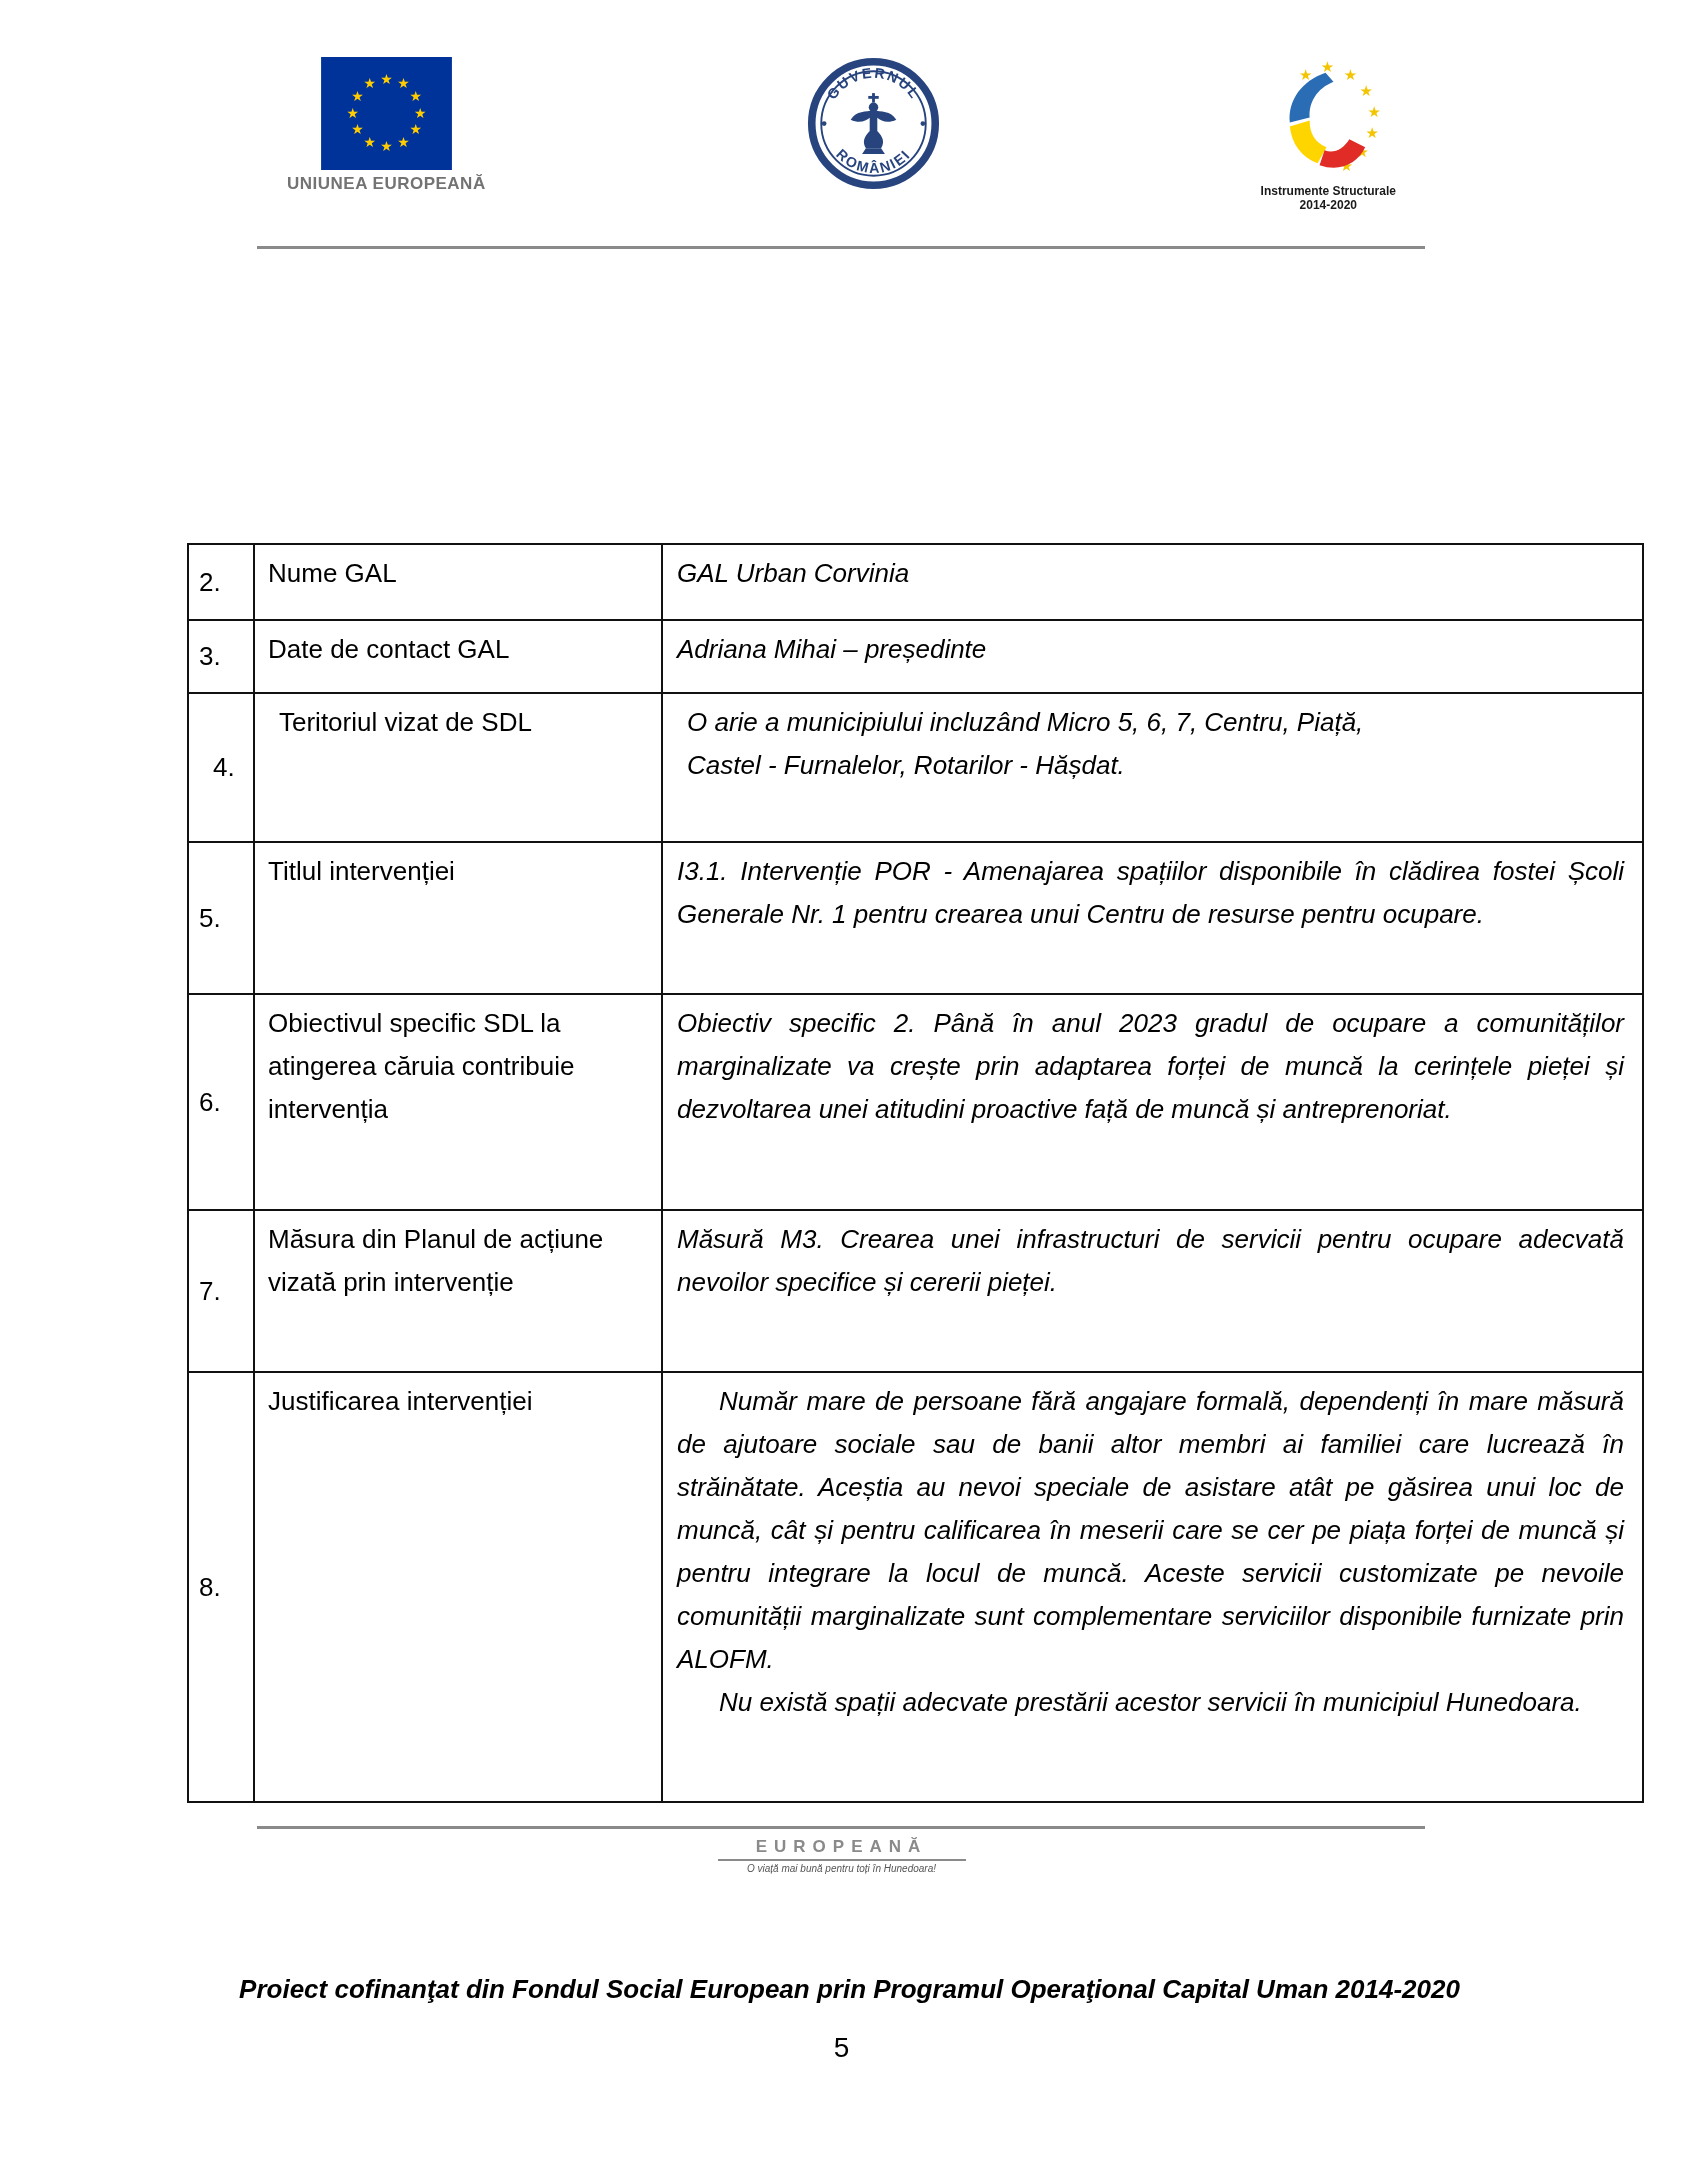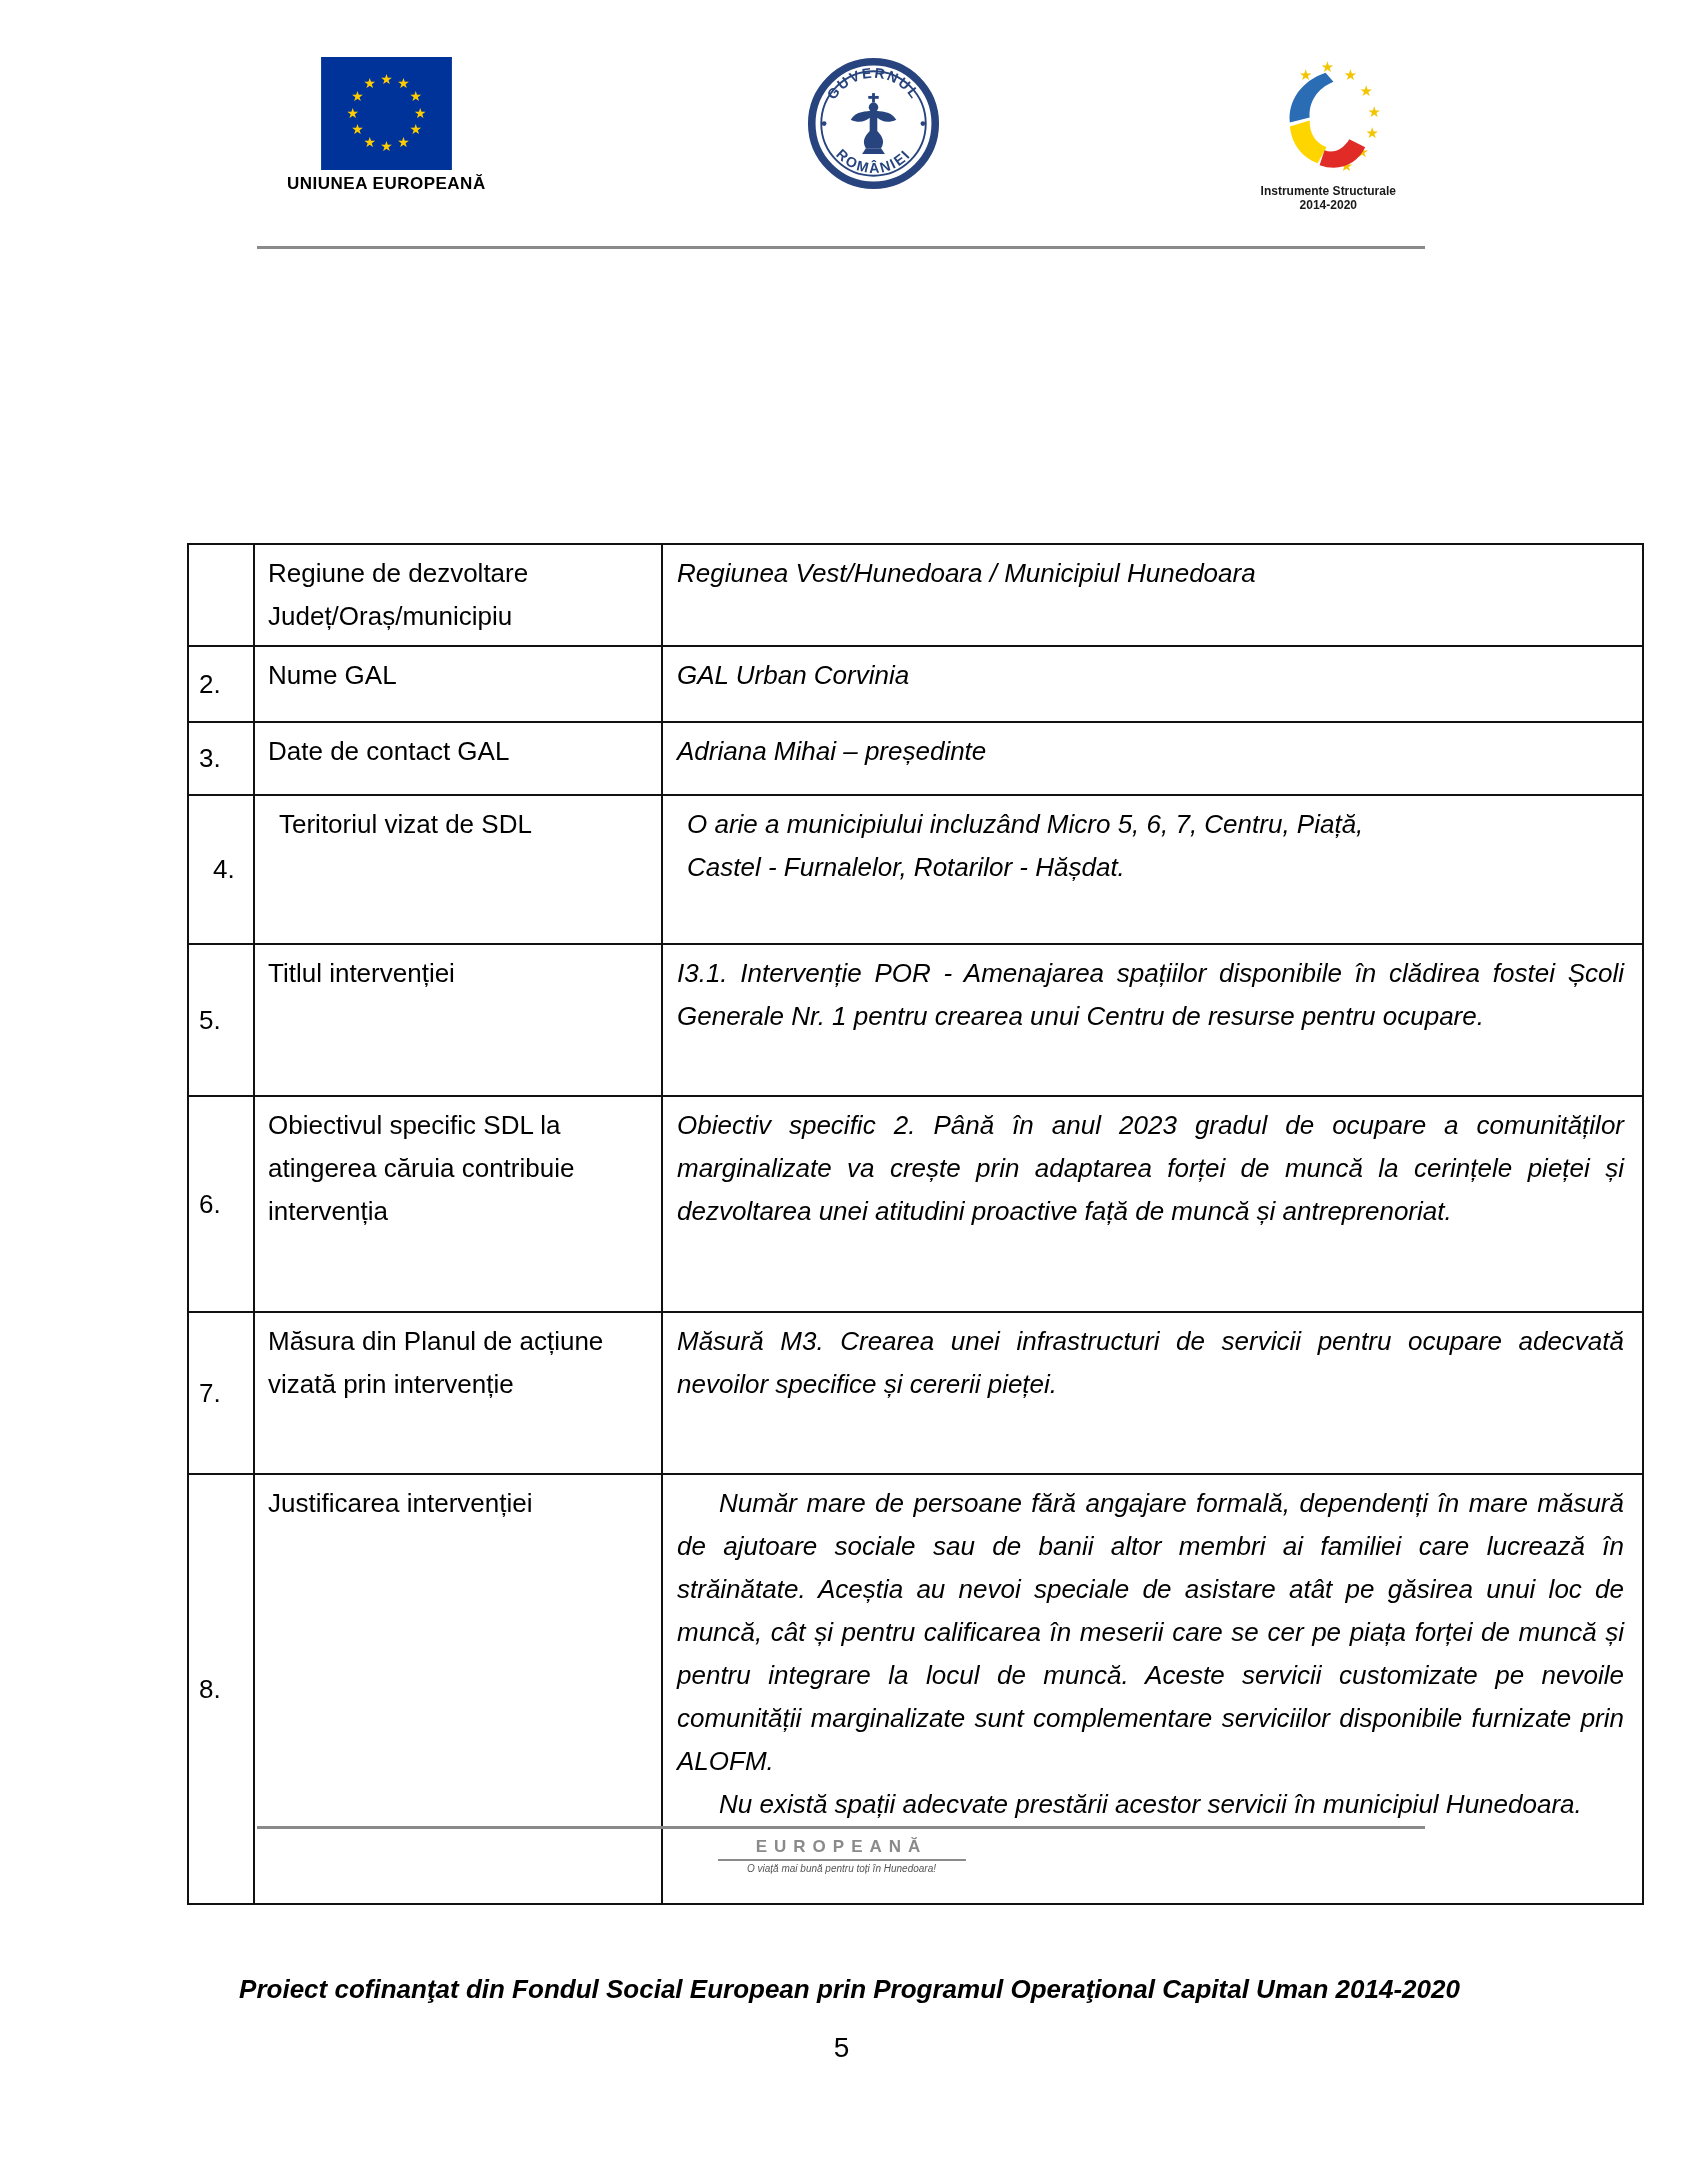--- a/index.html
+++ b/index.html
@@ -3,21 +3,21 @@
 <meta charset="utf-8">
 <style>
   html,body{margin:0;padding:0;background:#ffffff;}
   .page{position:relative;width:1683px;height:2178px;background:#ffffff;
         font-family:"Liberation Sans",sans-serif;color:#000;overflow:hidden;}
 
   
   .logos{position:absolute;top:57px;left:287px;width:1109px;height:149px;
          display:flex;justify-content:space-between;align-items:flex-start;}
   .logo-block{display:flex;flex-direction:column;align-items:center;}
-  .eu-label{margin-top:4px;font-size:17px;font-weight:bold;color:#000000;letter-spacing:0.5px;}
+  .eu-label{margin-top:4px;font-size:17px;font-weight:bold;color:#737373;letter-spacing:0.5px;}
   .is-label{font-size:12px;font-weight:bold;color:#1a1a1a;line-height:14px;text-align:center;margin-top:2px;}
 
   
   .rule{position:absolute;left:257px;width:1168px;height:3px;background:#8a8a8a;border:0;}
   .rule-top{top:246px;}
   .rule-bottom{top:1826px;}
 
   
   .title-box{position:absolute;top:275px;left:215px;width:1325px;height:217px;box-sizing:border-box;
              border:2px solid #8fcbdc;border-radius:30px;
@@ -134,25 +134,20 @@
         <div>2014-2020</div>
       </div>
     </div>
   </div>
 
   <div class="rule rule-top"></div>
 
 
   <table class="info">
     <tbody>
-      <tr class="r1">
-        <td class="num"></td>
-        <td class="lbl">Regiune de dezvoltare Județ/Oraș/municipiu</td>
-        <td class="val">Regiunea Vest/Hunedoara / Municipiul Hunedoara</td>
-      </tr>
       <tr class="r2">
         <td class="num">2.</td>
         <td class="lbl">Nume GAL</td>
         <td class="val">GAL Urban Corvinia</td>
       </tr>
       <tr class="r3">
         <td class="num">3.</td>
         <td class="lbl">Date de contact GAL</td>
         <td class="val">Adriana Mihai – președinte</td>
       </tr>

